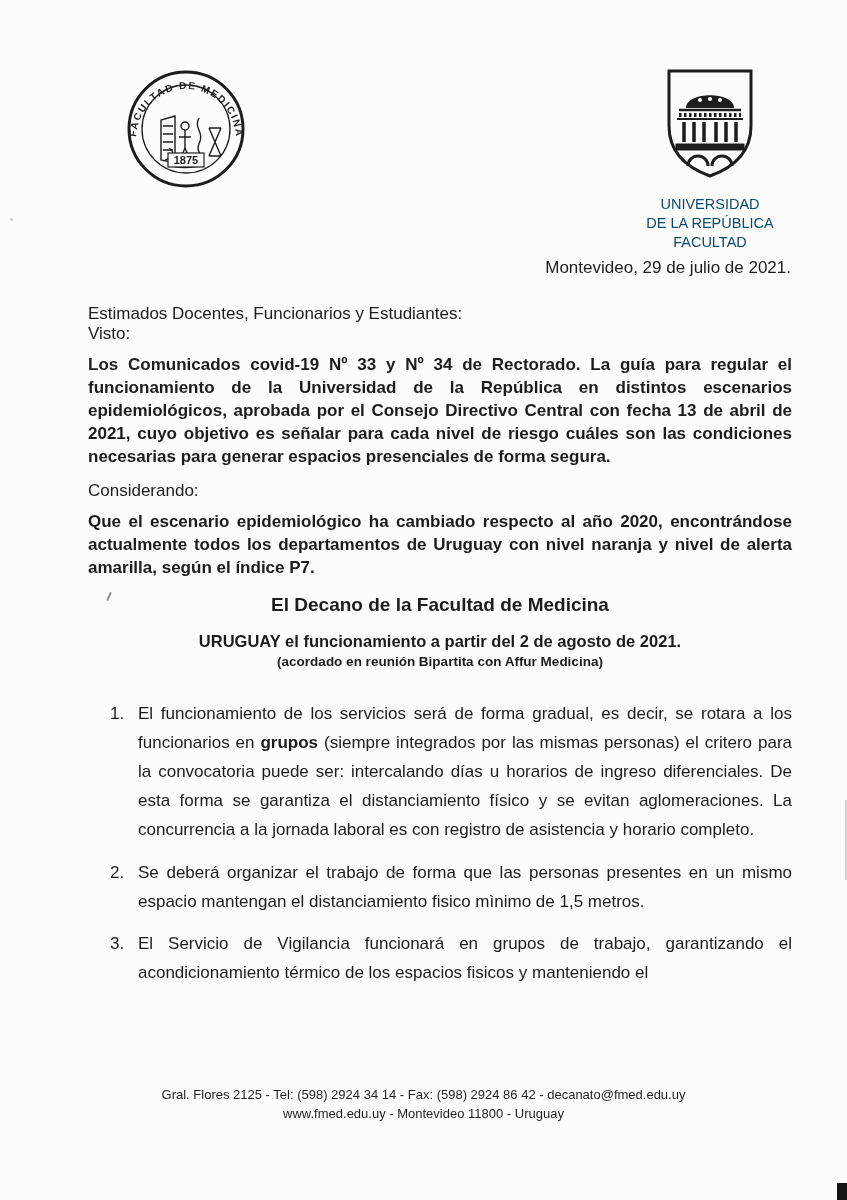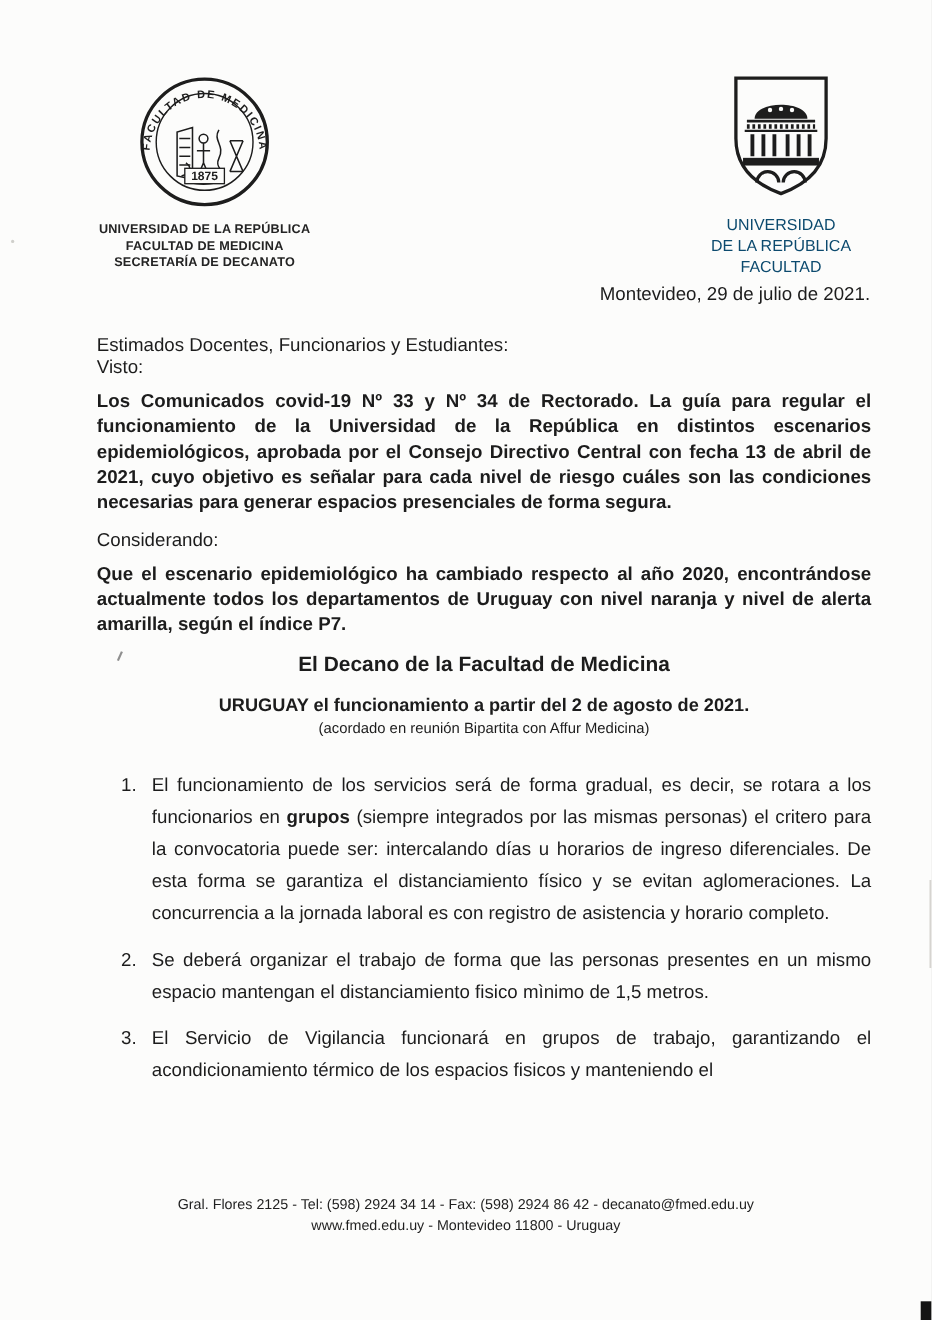--- a/index.html
+++ b/index.html
@@ -15,21 +15,21 @@
   .logo-right .org-lines { margin-top:9px; font-size:14.5px; line-height:1.3; color:#0c4a6e; }
   
   .date-line { position:absolute; top:258px; right:56px; font-size:17px; }
   .content { position:absolute; left:88px; right:55px; top:304px; font-size:17px; }
   .salutation { margin:0 0 0 0; }
   .section-label { margin:0 0 10px 0; }
   .para { margin:0 0 12px 0; text-align:justify; line-height:1.35;font-weight:bold; }
   .para.last { margin-bottom:10px; }
   .h-main { margin:14px 0 16px 0; text-align:center; font-size:19px; font-weight:bold; }
   .h-comunica { margin:0 0 3px 0; text-align:center; font-size:16.5px; font-weight:bold; }
-  .h-subnote { margin:0 0 30px 0; text-align:center; font-size:13.5px; font-weight:normal; }
+  .h-subnote { margin:0 0 30px 0; text-align:center; font-size:13.5px; font-weight:bold; }
   .numbered-list { margin:0; padding:0 0 0 22px; list-style:none; }
   .oli { display:flex; margin-bottom:13px; line-height:1.72; }
   .oli .num { flex:0 0 28px; }
   .oli .txt { flex:1; text-align:justify; }
   
   .footer { position:absolute; left:0; right:0; top:1086px; text-align:center; font-size:13px; line-height:1.45; color:#1f1f1f; }
   .footer .email { }
   
   .corner-mark { position:absolute; right:0; bottom:0; width:10px; height:17px; background:#141414; }
   .edge-line { position:absolute; right:0; top:800px; width:2px; height:80px; background:#d6d4d0; }
@@ -59,25 +59,20 @@
         <circle cx="60" cy="58" r="4"></circle>
         <path d="M60,62 L60,80 M54,69 L66,69 M60,80 L55,92 M60,80 L65,92"></path>
         <path d="M40,92 c8,-2 10,-8 4,-12"></path>
         <path d="M74,50 c-6,10 6,14 0,26 c-4,8 4,10 2,14"></path>
         <path d="M84,60 h12 M84,88 h12 M84,60 l12,28 M96,60 l-12,28"></path>
         <ellipse cx="60" cy="96" rx="15" ry="3.5"></ellipse>
       </g>
       <rect x="43" y="85" width="36" height="14" fill="#fcfcfb" stroke="#1d1d1d" stroke-width="1.2"></rect>
       <text x="61" y="96" text-anchor="middle" font-size="11" font-weight="bold" fill="#1d1d1d" font-family="Liberation Sans, sans-serif">1875</text>
     </svg>
-    <div class="org-lines">
-      <div>UNIVERSIDAD DE LA REPÚBLICA</div>
-      <div>FACULTAD DE MEDICINA</div>
-      <div>SECRETARÍA DE DECANATO</div>
-    </div>
   </div>
 
   <div class="logo-right">
     <svg width="96" height="116" viewBox="0 0 96 116">
       <path d="M7,5 H89 V60 C89,85 73,101 48,110 C23,101 7,85 7,60 Z" fill="none" stroke="#1d1d1d" stroke-width="3"></path>
       <path d="M24,42 C24,25 72,25 72,42 Z" fill="#1d1d1d"></path>
       <circle cx="38" cy="34" r="2" fill="#fcfcfb"></circle>
       <circle cx="48" cy="33" r="2" fill="#fcfcfb"></circle>
       <circle cx="58" cy="34" r="2" fill="#fcfcfb"></circle>
       <g stroke="#1d1d1d" fill="none">

